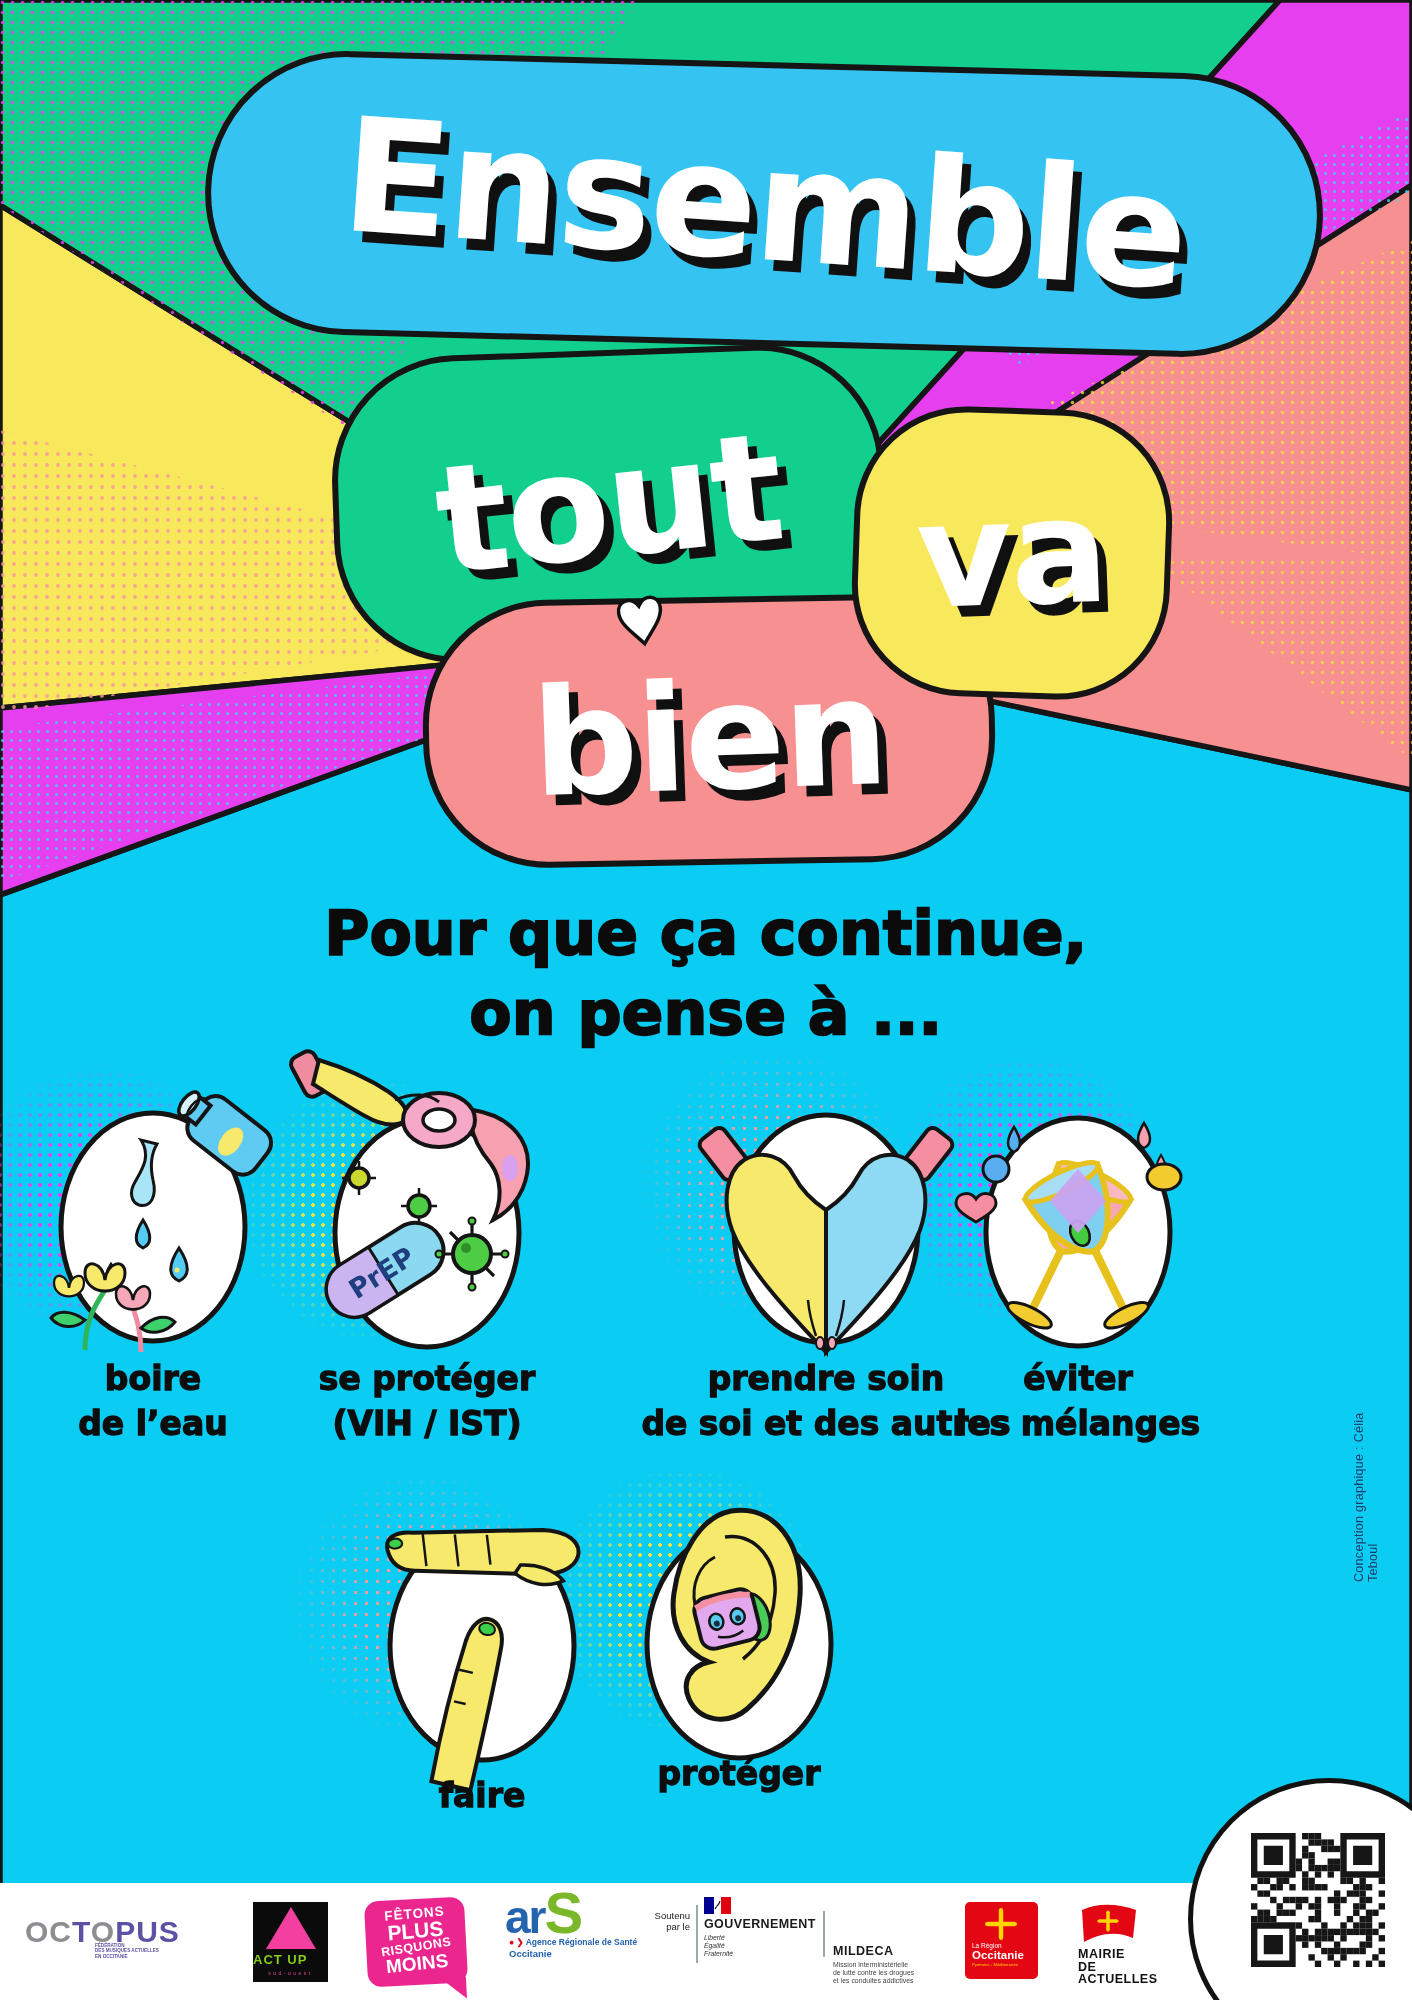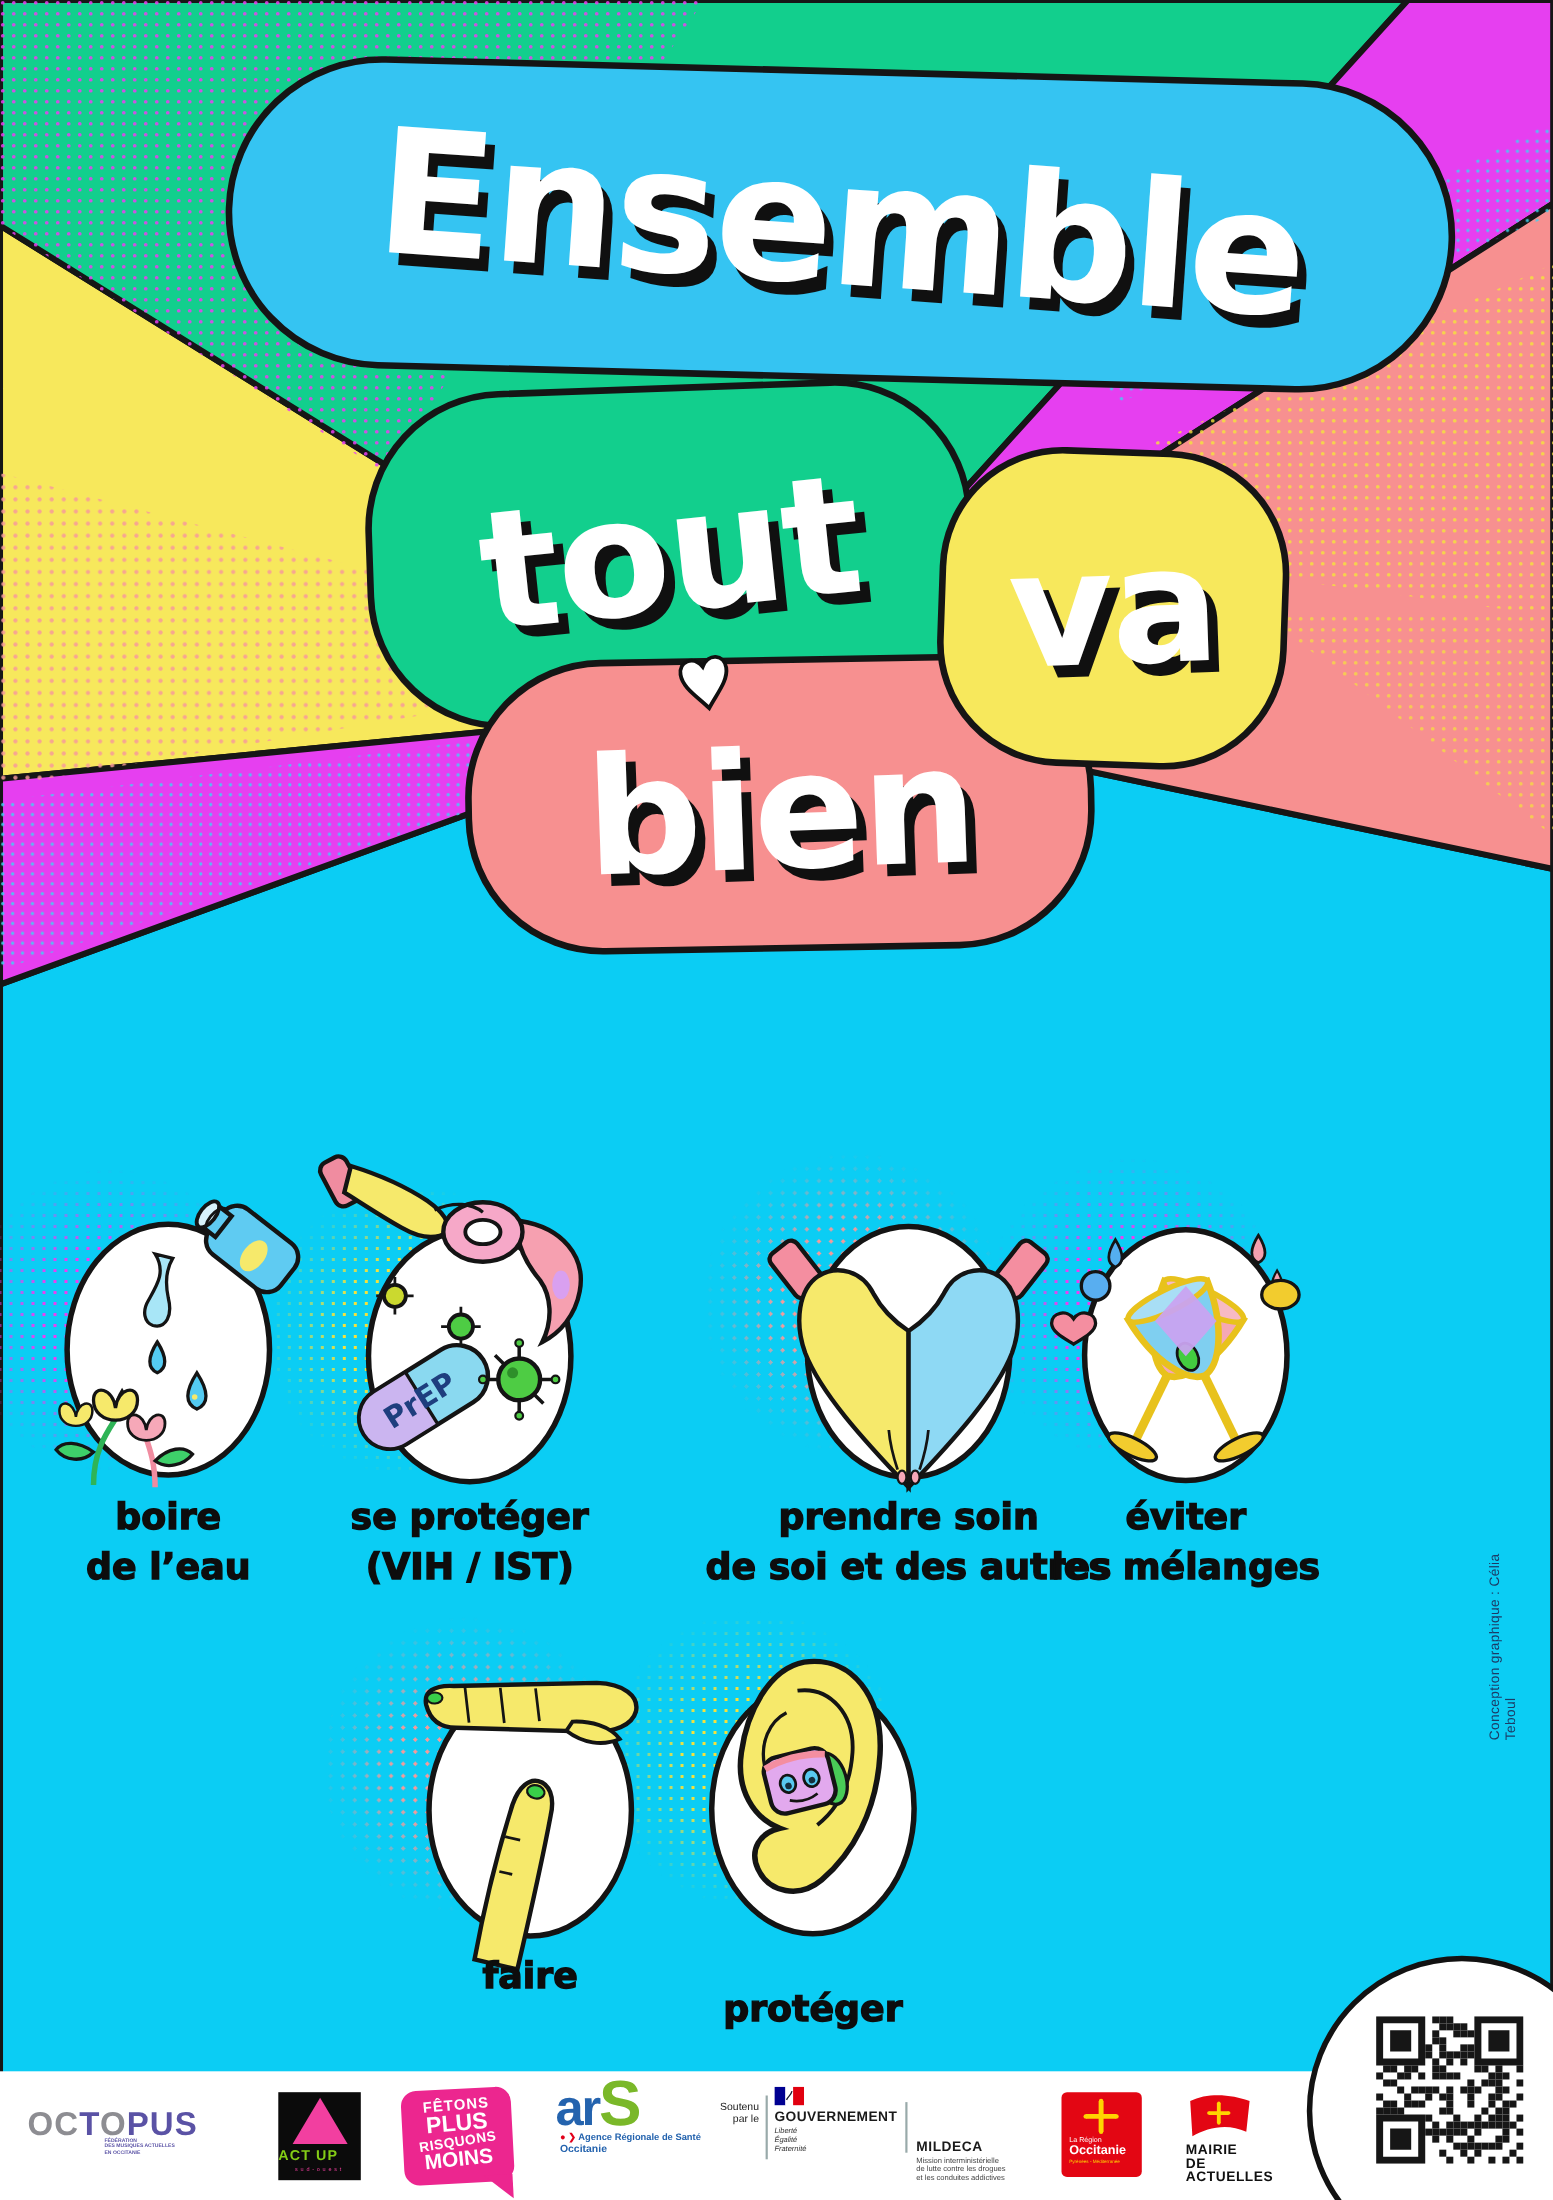--- a/index.html
+++ b/index.html
@@ -129,20 +129,24 @@
   <div class="bubble bub-bien">
     <div class="bubtxt">bien</div>
   </div>
   <div class="bubble bub-va">
     <div class="bubtxt">va</div>
   </div>
   <svg class="heart" width="58" height="56" viewBox="0 0 58 56">
     <path d="M29,52 C20,40 8,30 8,18 C8,6 22,2 29,14 C36,2 50,6 50,18 C50,30 38,40 29,52 Z" fill="#fff" stroke="#101010" stroke-width="3.5"></path>
   </svg>
 
+  <div class="heading">
+    <div>Pour que ça continue,</div>
+    <div>on pense à ...</div>
+  </div>
 
   <div class="speck sp-magenta" style="left:-35px;top:1050px;width:270px;height:300px;"></div>
   <div class="speck sp-yellow" style="left:248px;top:1060px;width:250px;height:300px;"></div>
   <div class="speck sp-salmon" style="left:640px;top:1035px;width:270px;height:300px;"></div>
   <div class="speck sp-magenta" style="left:895px;top:1040px;width:270px;height:300px;"></div>
   <div class="speck sp-salmon" style="left:295px;top:1455px;width:260px;height:300px;"></div>
   <div class="speck sp-yellow" style="left:555px;top:1450px;width:260px;height:300px;"></div>
 
   <svg class="tip-svg" style="left:-7px;top:1052px;" width="320" height="340" viewBox="0 0 320 340">
     <ellipse cx="160" cy="175" rx="92" ry="114" fill="#fff" stroke="#141414" stroke-width="5"></ellipse>
@@ -291,21 +295,21 @@
     <g transform="translate(148,150) rotate(-14)">
       <rect x="-30" y="-26" width="60" height="52" rx="13" fill="#E2A9EE" stroke="#141414" stroke-width="4"></rect>
       <path d="M-28,-18 Q0,-26 28,-18" stroke="#F48EA0" stroke-width="6" fill="none"></path>
       <ellipse cx="-11" cy="0" rx="7" ry="8" fill="#58C9F0" stroke="#141414" stroke-width="2.5"></ellipse>
       <ellipse cx="11" cy="0" rx="7" ry="8" fill="#58C9F0" stroke="#141414" stroke-width="2.5"></ellipse>
       <circle cx="-11" cy="2" r="3" fill="#14303F"></circle>
       <circle cx="11" cy="2" r="3" fill="#14303F"></circle>
       <path d="M-13,15 Q0,21 13,15" stroke="#141414" stroke-width="2.5" fill="none"></path>
     </g>
   </svg>
-  <div class="tip-label" style="left:549px;top:1803px;">
+  <div class="tip-label" style="left:549px;top:1751px;">
     <div>protéger</div>
   </div>
 
   <div class="credit">Conception graphique : Célia Teboul</div>
 
   <div class="footer">
 
     <div>
       <div class="oct-word"><span class="oct-gray">OC</span><span class="oct-purple">T</span><span class="oct-gray">O</span><span class="oct-purple">PUS</span></div>
       <div class="oct-tag">

